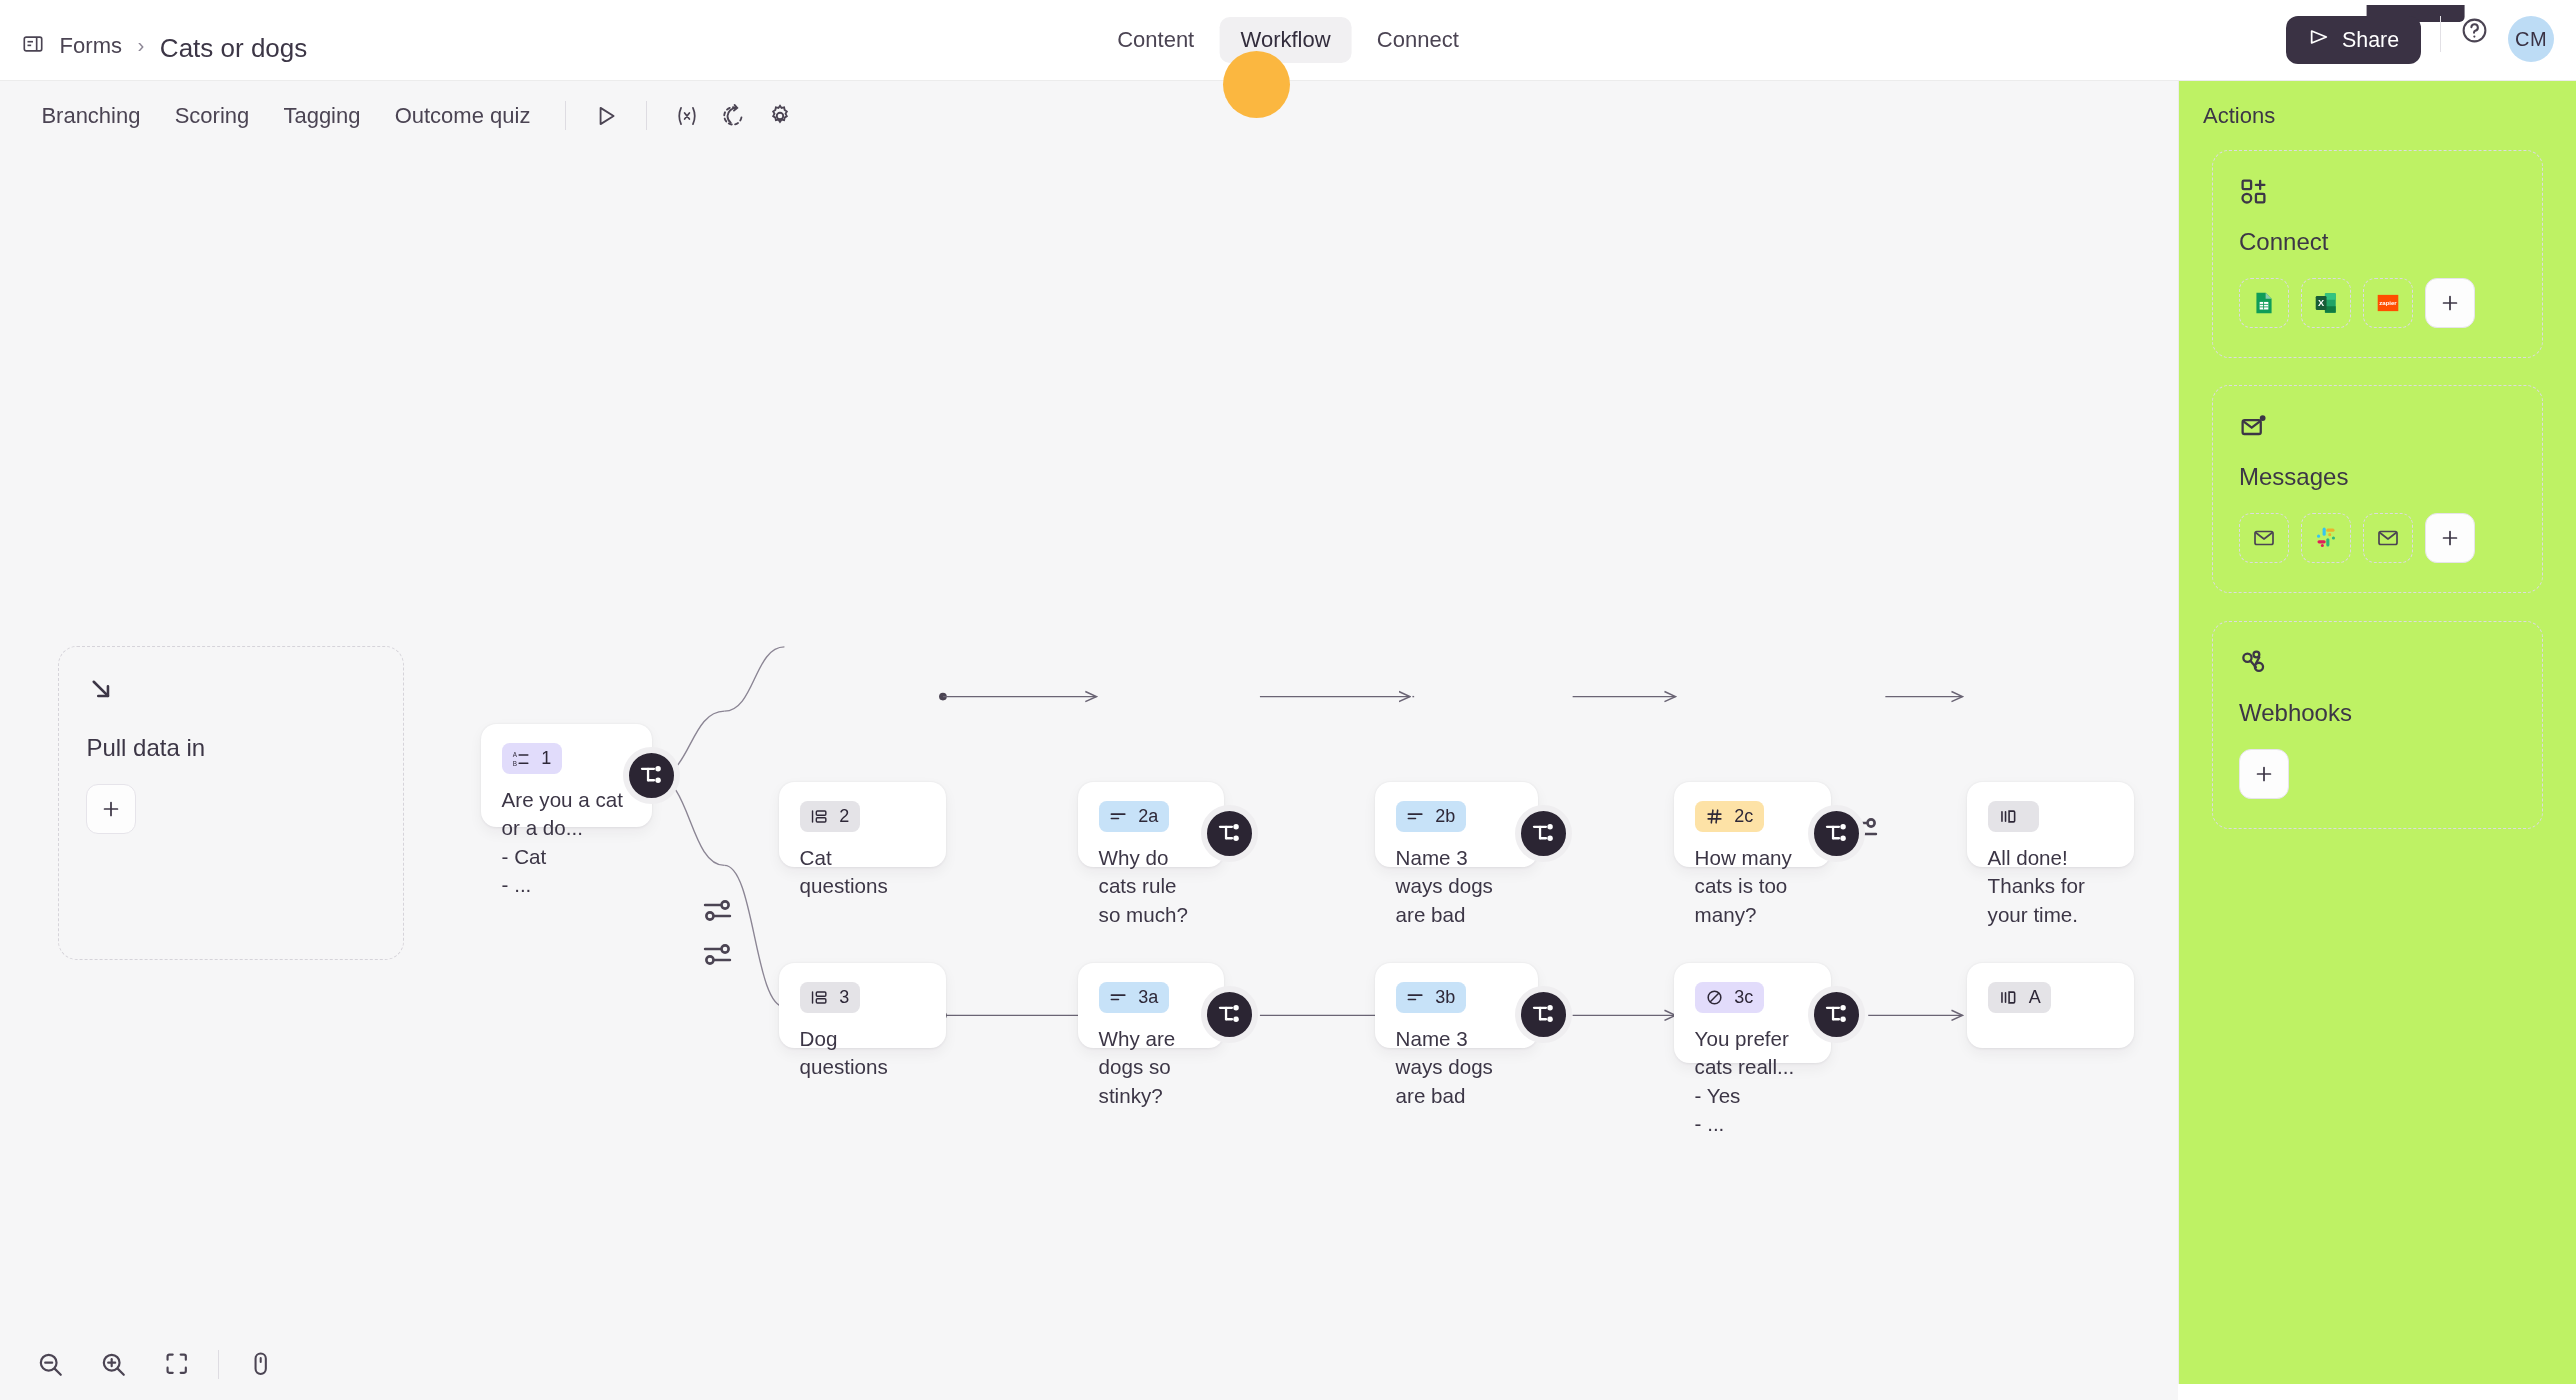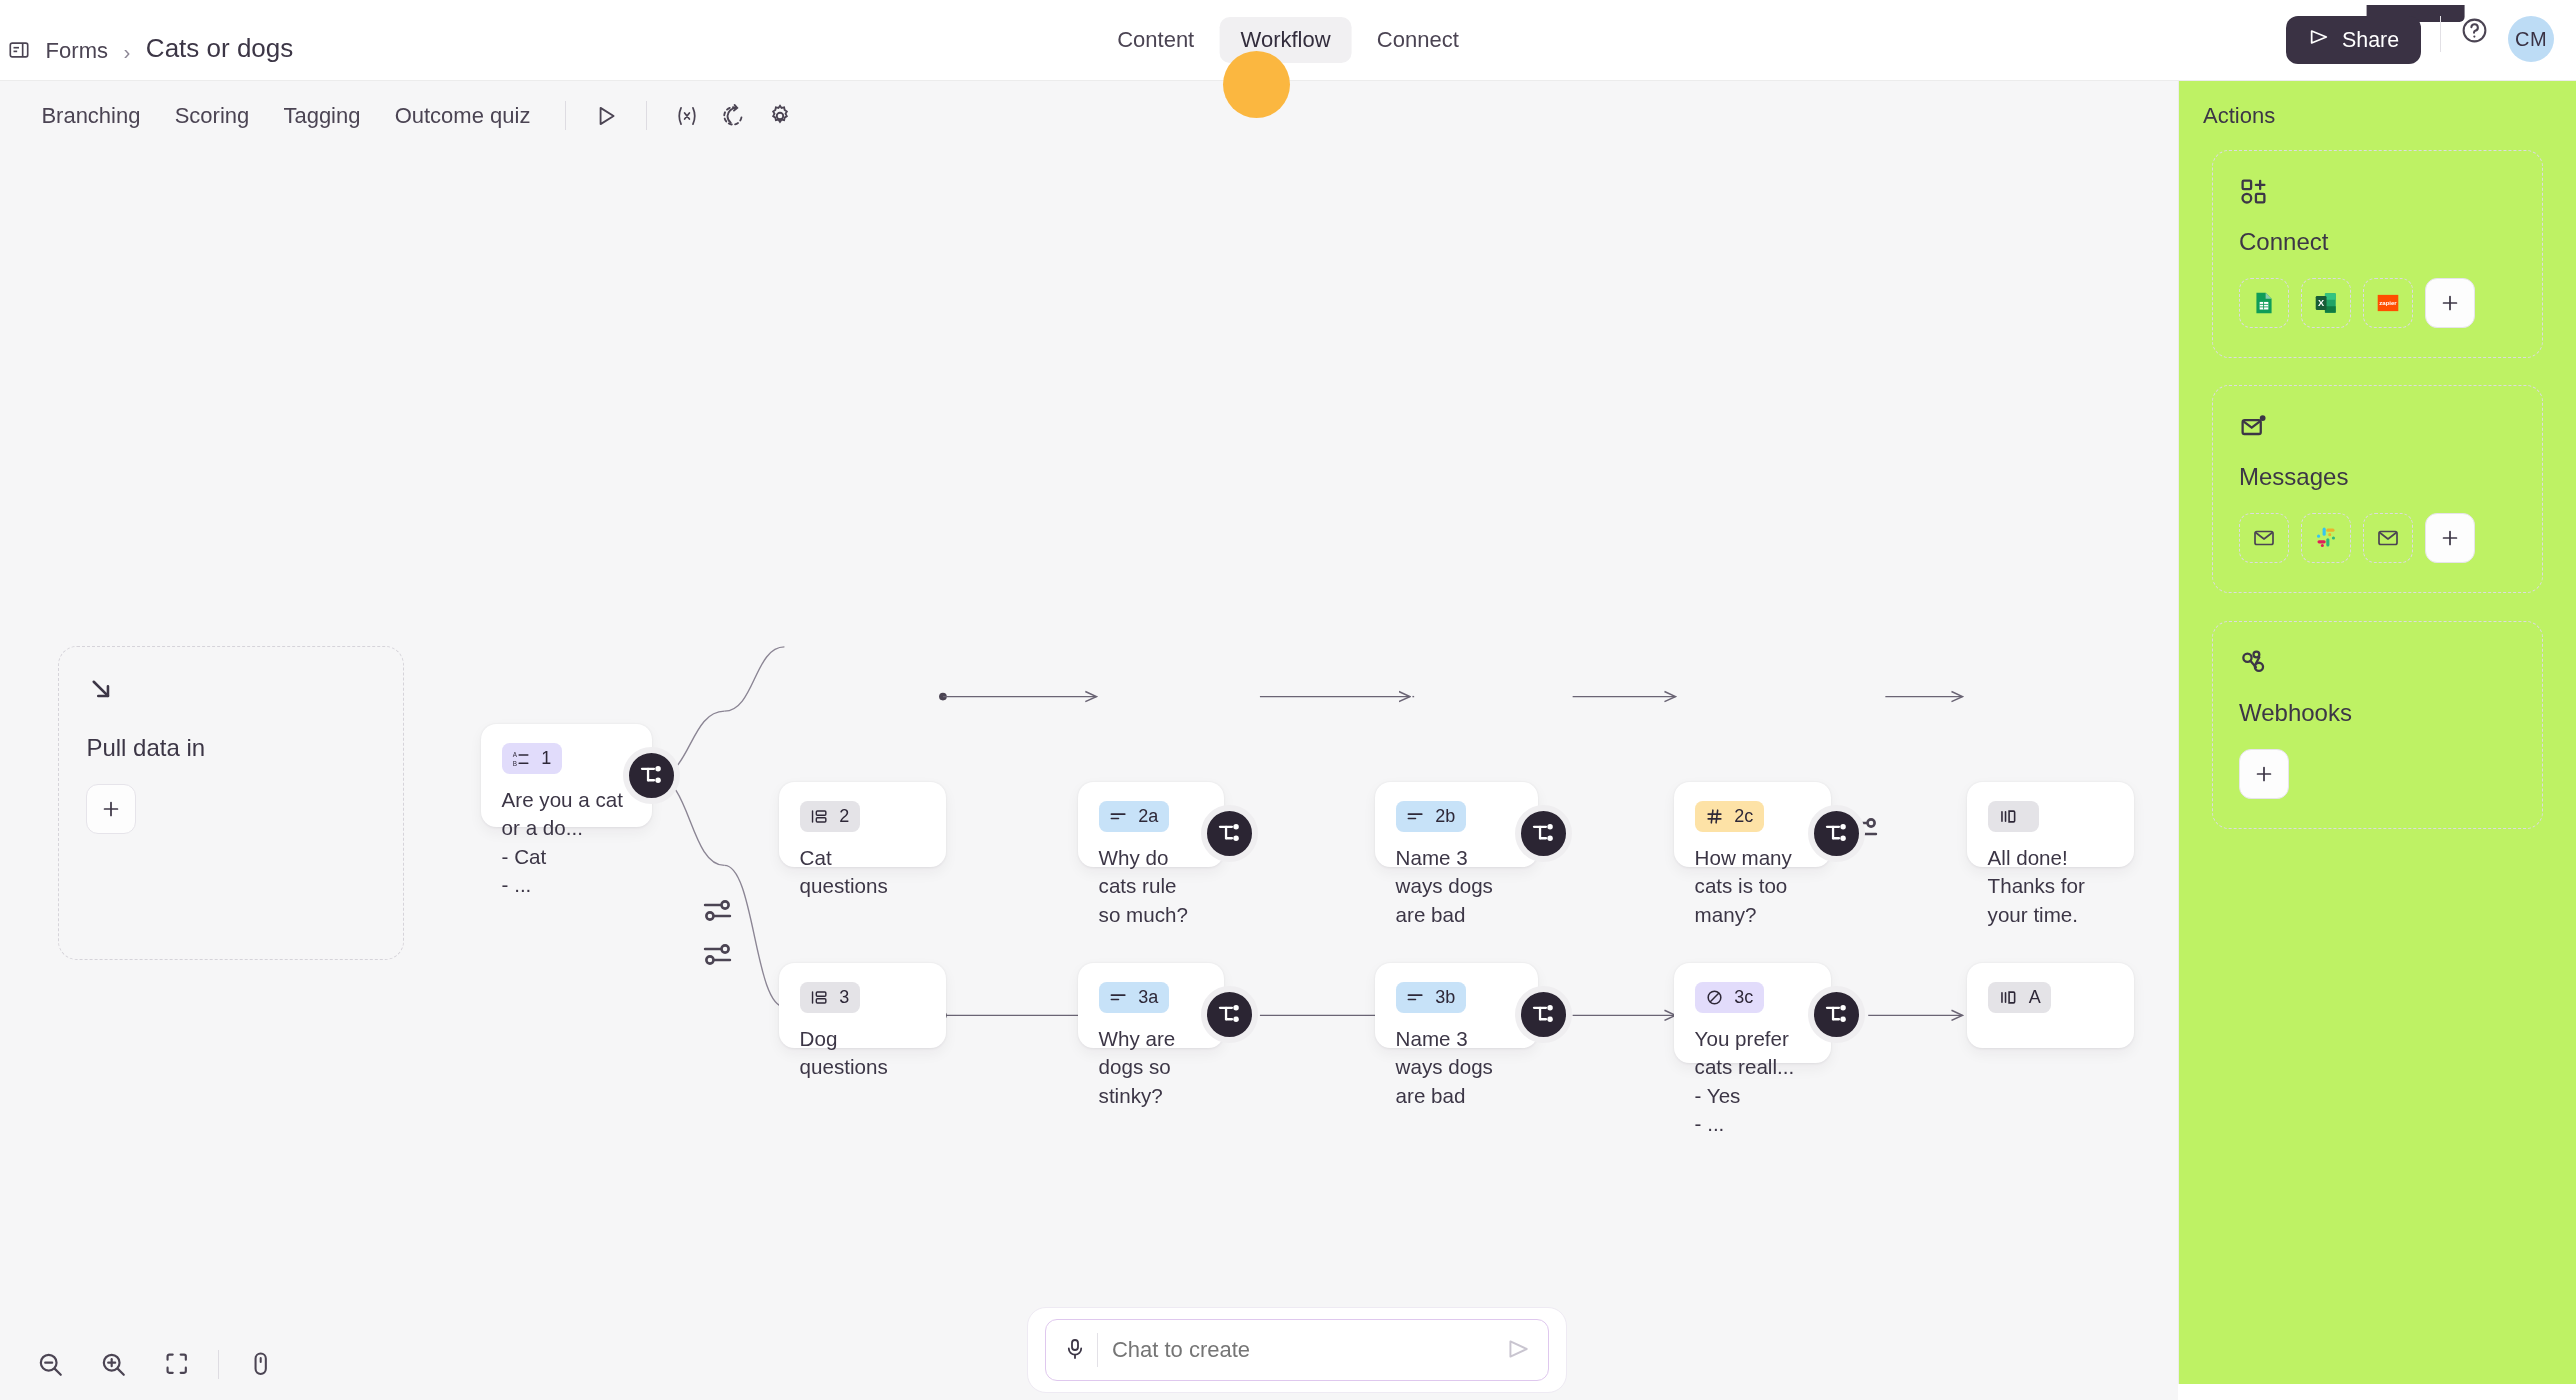--- a/index.html
+++ b/index.html
@@ -12,21 +12,21 @@
   }
   .app { position: relative; width: 2576px; height: 1400px; }
 
   
   .topbar {
     position: absolute; top: 0; left: 0; right: 0; height: 81px;
     background: #ffffff;
     border-bottom: 0.9px solid #ececec;
     display: flex; align-items: center;
   }
-  .breadcrumb { display: flex; align-items: flex-end; gap: 15.4px; padding-left: 8px; margin-top: 16px; }
+  .breadcrumb { display: flex; align-items: flex-start; gap: 15.4px; padding-left: 22px; margin-top: 16px; }
   .bc-link { font-size: 22px; color: #4b4453; letter-spacing: 0.1px; }
   .bc-sep { font-size: 20.6px; color: #8b8594; }
   .bc-current { font-size: 26px; color: #3c3646; }
 
   .tabs {
     position: absolute; left: 50%; transform: translateX(-50%);
     display: flex; align-items: center; gap: 5.1px;
   }
   .tab {
     font-size: 22px; color: #4b4453;
@@ -548,38 +548,20 @@
       <div class="zc-div"></div>
       <div class="zc-btn">
         <svg width="27.4" height="27.4" viewBox="0 0 24 24" fill="none" stroke="#4b4453" stroke-width="1.8" stroke-linecap="round">
           <rect x="7.5" y="3" width="9" height="18" rx="4.5"></rect>
           <line x1="12" y1="7" x2="12" y2="10.5"></line>
         </svg>
       </div>
     </div>
   </div>
 
-  <div class="chatwrap">
-    <div class="chatbox">
-      <span>
-        <svg width="24" height="24" viewBox="0 0 24 24" fill="none" stroke="#3c3646" stroke-width="1.8" stroke-linecap="round">
-          <rect x="9" y="3" width="6" height="10" rx="3"></rect>
-          <path d="M5.8 11.5a6.2 6.2 0 0 0 12.4 0"></path>
-          <line x1="12" y1="17.8" x2="12" y2="21"></line>
-        </svg>
-      </span>
-      <span class="chat-div"></span>
-      <input class="chat-ph" style="border: none; outline: none; background: transparent; font-family: &quot;Liberation Sans&quot;, sans-serif;" placeholder="Chat to create">
-      <span>
-        <svg width="26" height="26" viewBox="0 0 24 24" fill="none" stroke="#c9c5d0" stroke-width="1.8" stroke-linejoin="round">
-          <path d="M5 5 L20 12 L5 19 Z"></path>
-        </svg>
-      </span>
-    </div>
-  </div>
 
   <div class="rightpanel">
     <div class="rp-head">
       <span class="rp-title">Actions</span>
     </div>
     <div class="rp-body">
 
       <div class="rp-card">
         <span>
           <svg width="29" height="29" viewBox="0 0 24 24" fill="none" stroke="#3c3646" stroke-width="1.9" stroke-linecap="round">

